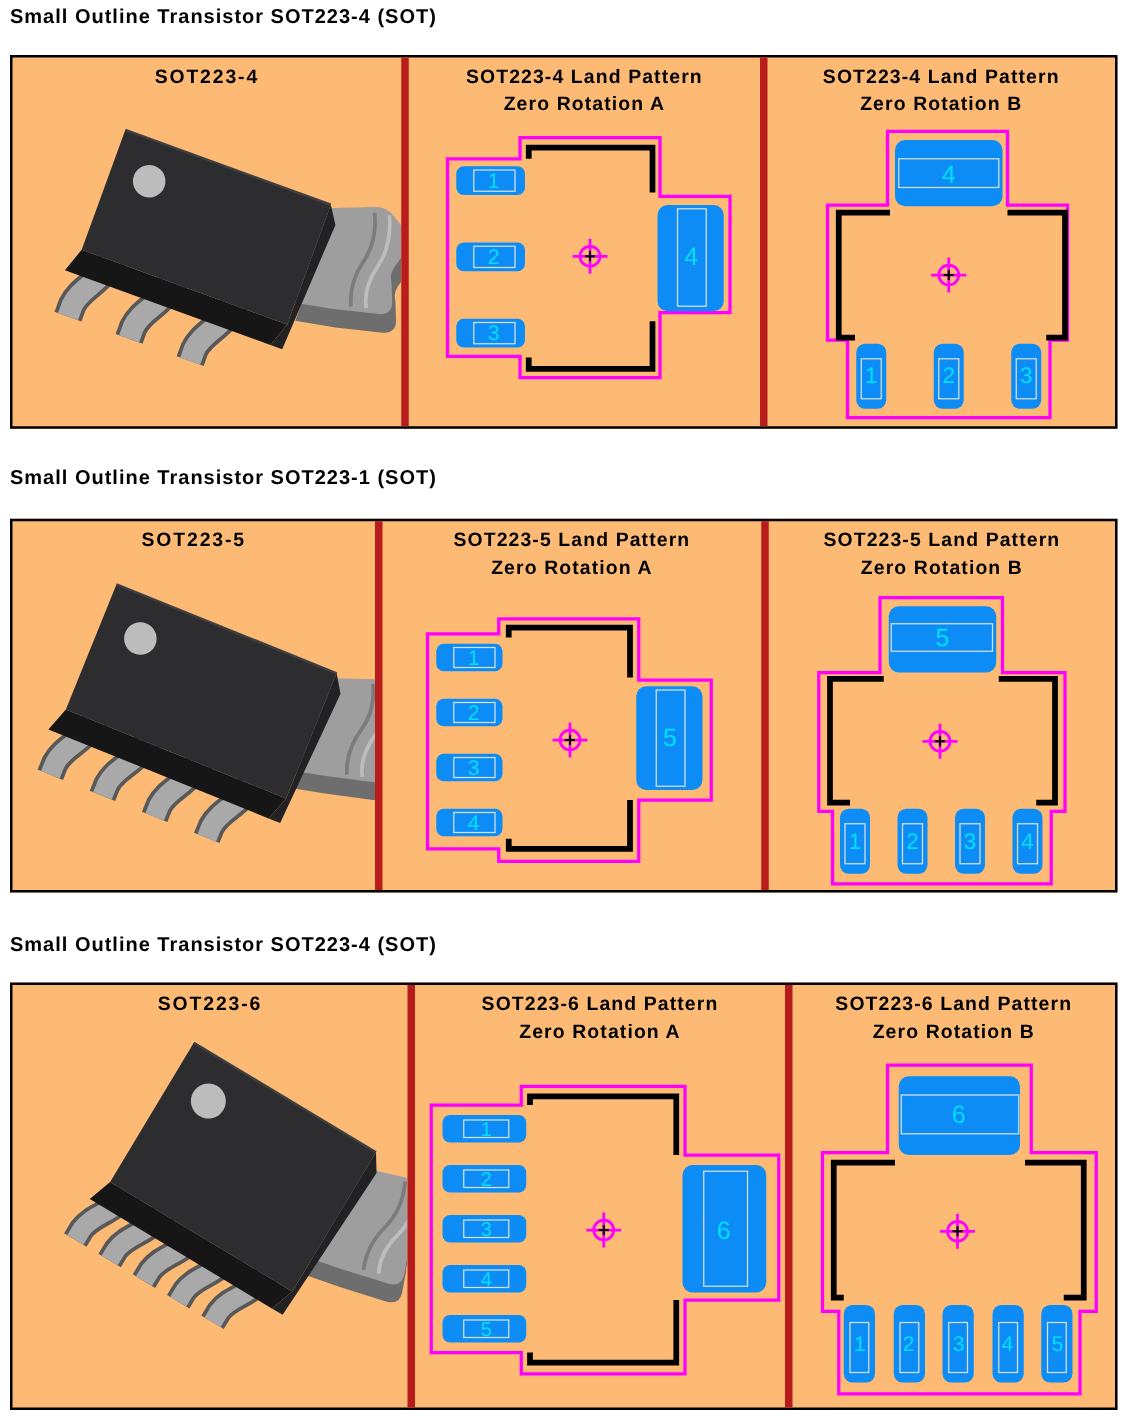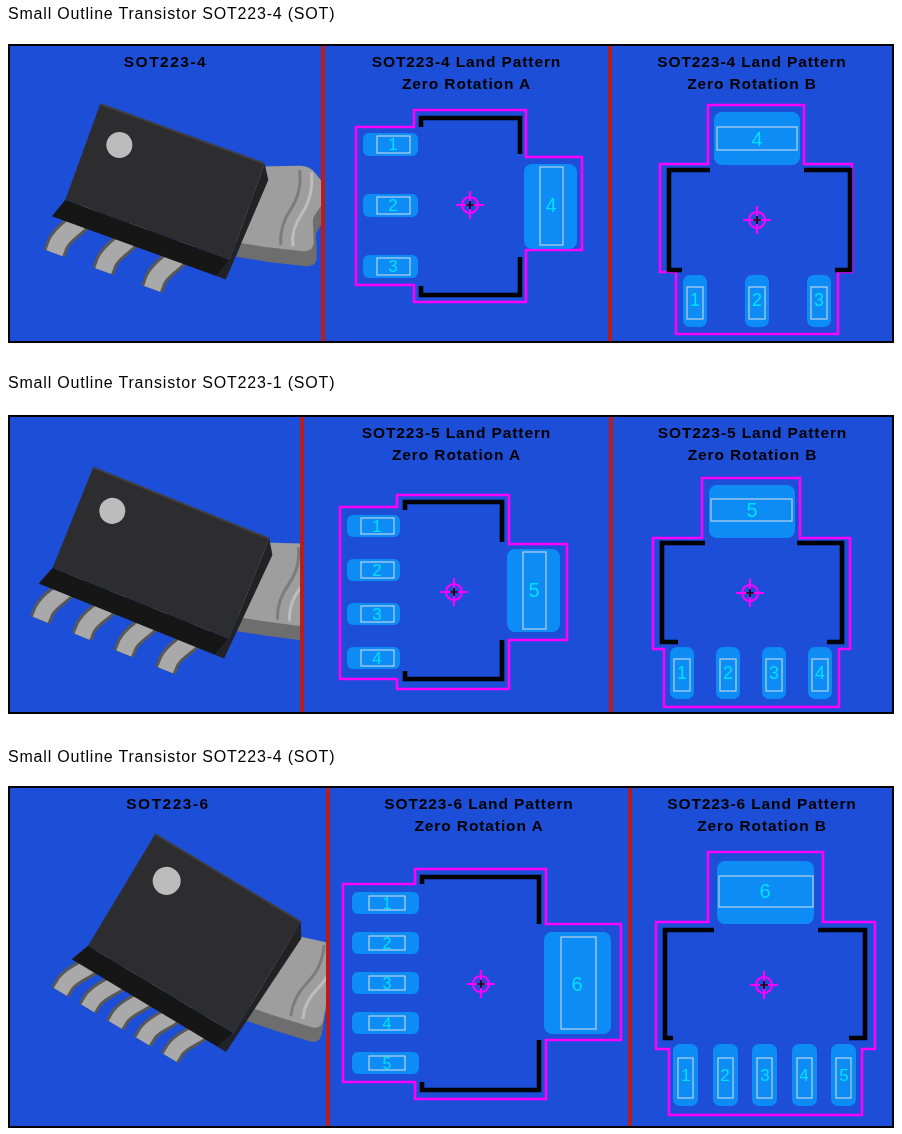--- a/index.html
+++ b/index.html
@@ -1,19 +1,19 @@
 <!DOCTYPE html>
 <html><head>
 <meta charset="utf-8">
 <style>
   html,body{margin:0;padding:0;background:#fff;}
   body{width:902px;height:1134px;position:relative;font-family:"Liberation Sans",sans-serif;color:#000;}
-  .heading{position:absolute;left:8px;font-weight:normal;font-size:16px;letter-spacing:0.8px;white-space:nowrap;}
-  .tbl{position:absolute;left:8px;width:886px;border:2px solid #000;box-sizing:border-box;display:grid;background:#1d4ed8;}
-  .cell{position:relative;border-left:4px solid #b91c1c;overflow:hidden;}
+  .heading{position:absolute;left:8px;font-weight:bold;font-size:16px;letter-spacing:0.8px;white-space:nowrap;}
+  .tbl{position:absolute;left:8px;width:886px;border:2px solid #000;box-sizing:border-box;display:grid;background:#fdba74;}
+  .cell{position:relative;border-left:6px solid #b91c1c;overflow:hidden;}
   .cell.first{border-left:none;}
   .cell-title{margin-top:5px;text-align:center;font-weight:bold;font-size:15.5px;line-height:22px;letter-spacing:0.9px;}
   .cell-title.pkg{letter-spacing:1.5px;}
   .diagram{position:absolute;left:0;}
   svg text.padnum{fill:#00E0FF;font-family:"Liberation Sans",sans-serif;}
   svg .court{fill:none;stroke:#FF00FF;stroke-width:2.6;}
   svg .brk{fill:none;stroke:#000;stroke-width:4.6;}
   svg .pad{fill:#0E8CF5;}
   svg .inr{fill:none;stroke:#D9DFE6;stroke-width:1;}
   svg .xh{fill:none;stroke:#FF00FF;stroke-width:2.2;}
@@ -108,20 +108,21 @@
       </g>
     </svg>
   </div>
 </div>
 
 <div class="heading" style="top:374px">Small Outline Transistor SOT223-1 (SOT)</div>
 
 <div class="tbl" style="top:415px;height:299px;grid-template-columns:290px 309px auto;">
 
   <div class="cell first">
+    <div class="cell-title pkg">SOT223-5</div>
     <svg class="diagram" style="top:26px" width="290" height="268" viewBox="0 0 290 268">
       <g transform="rotate(22 145 125)">
         <path d="M240,64 L272,52 Q281,48 289,53 L300,61 Q307,65 305,73 L300,90 Q298,97 302,103 L308,117 Q311,126 301,129 L266,138 L240,144 Z" transform="translate(4,9)" fill="#6e6e6e"></path>
         <path d="M238,60 L270,48 Q279,44 287,49 L298,57 Q305,61 303,69 L298,86 Q296,93 300,99 L306,113 Q309,122 299,125 L264,134 L238,140 Z" fill="#9e9e9e"></path>
         <path d="M270,52 Q280,70 275,90 Q270,110 278,127" stroke="#7c7c7c" stroke-width="3" fill="none"></path>
         <path d="M282,50 Q292,70 287,90 Q282,110 290,124" stroke="#bdbdbd" stroke-width="3" fill="none"></path>
         <g>
           <path d="M76,152 C76,182 60,188 58,206 L58,216" stroke="#585858" stroke-width="22" fill="none"></path>
           <path d="M76,152 C76,182 60,188 58,206 L58,216" stroke="#a9a9a9" stroke-width="16" fill="none"></path>
           <path d="M121,152 C121,182 105,188 103,206 L103,216" stroke="#585858" stroke-width="22" fill="none"></path>

